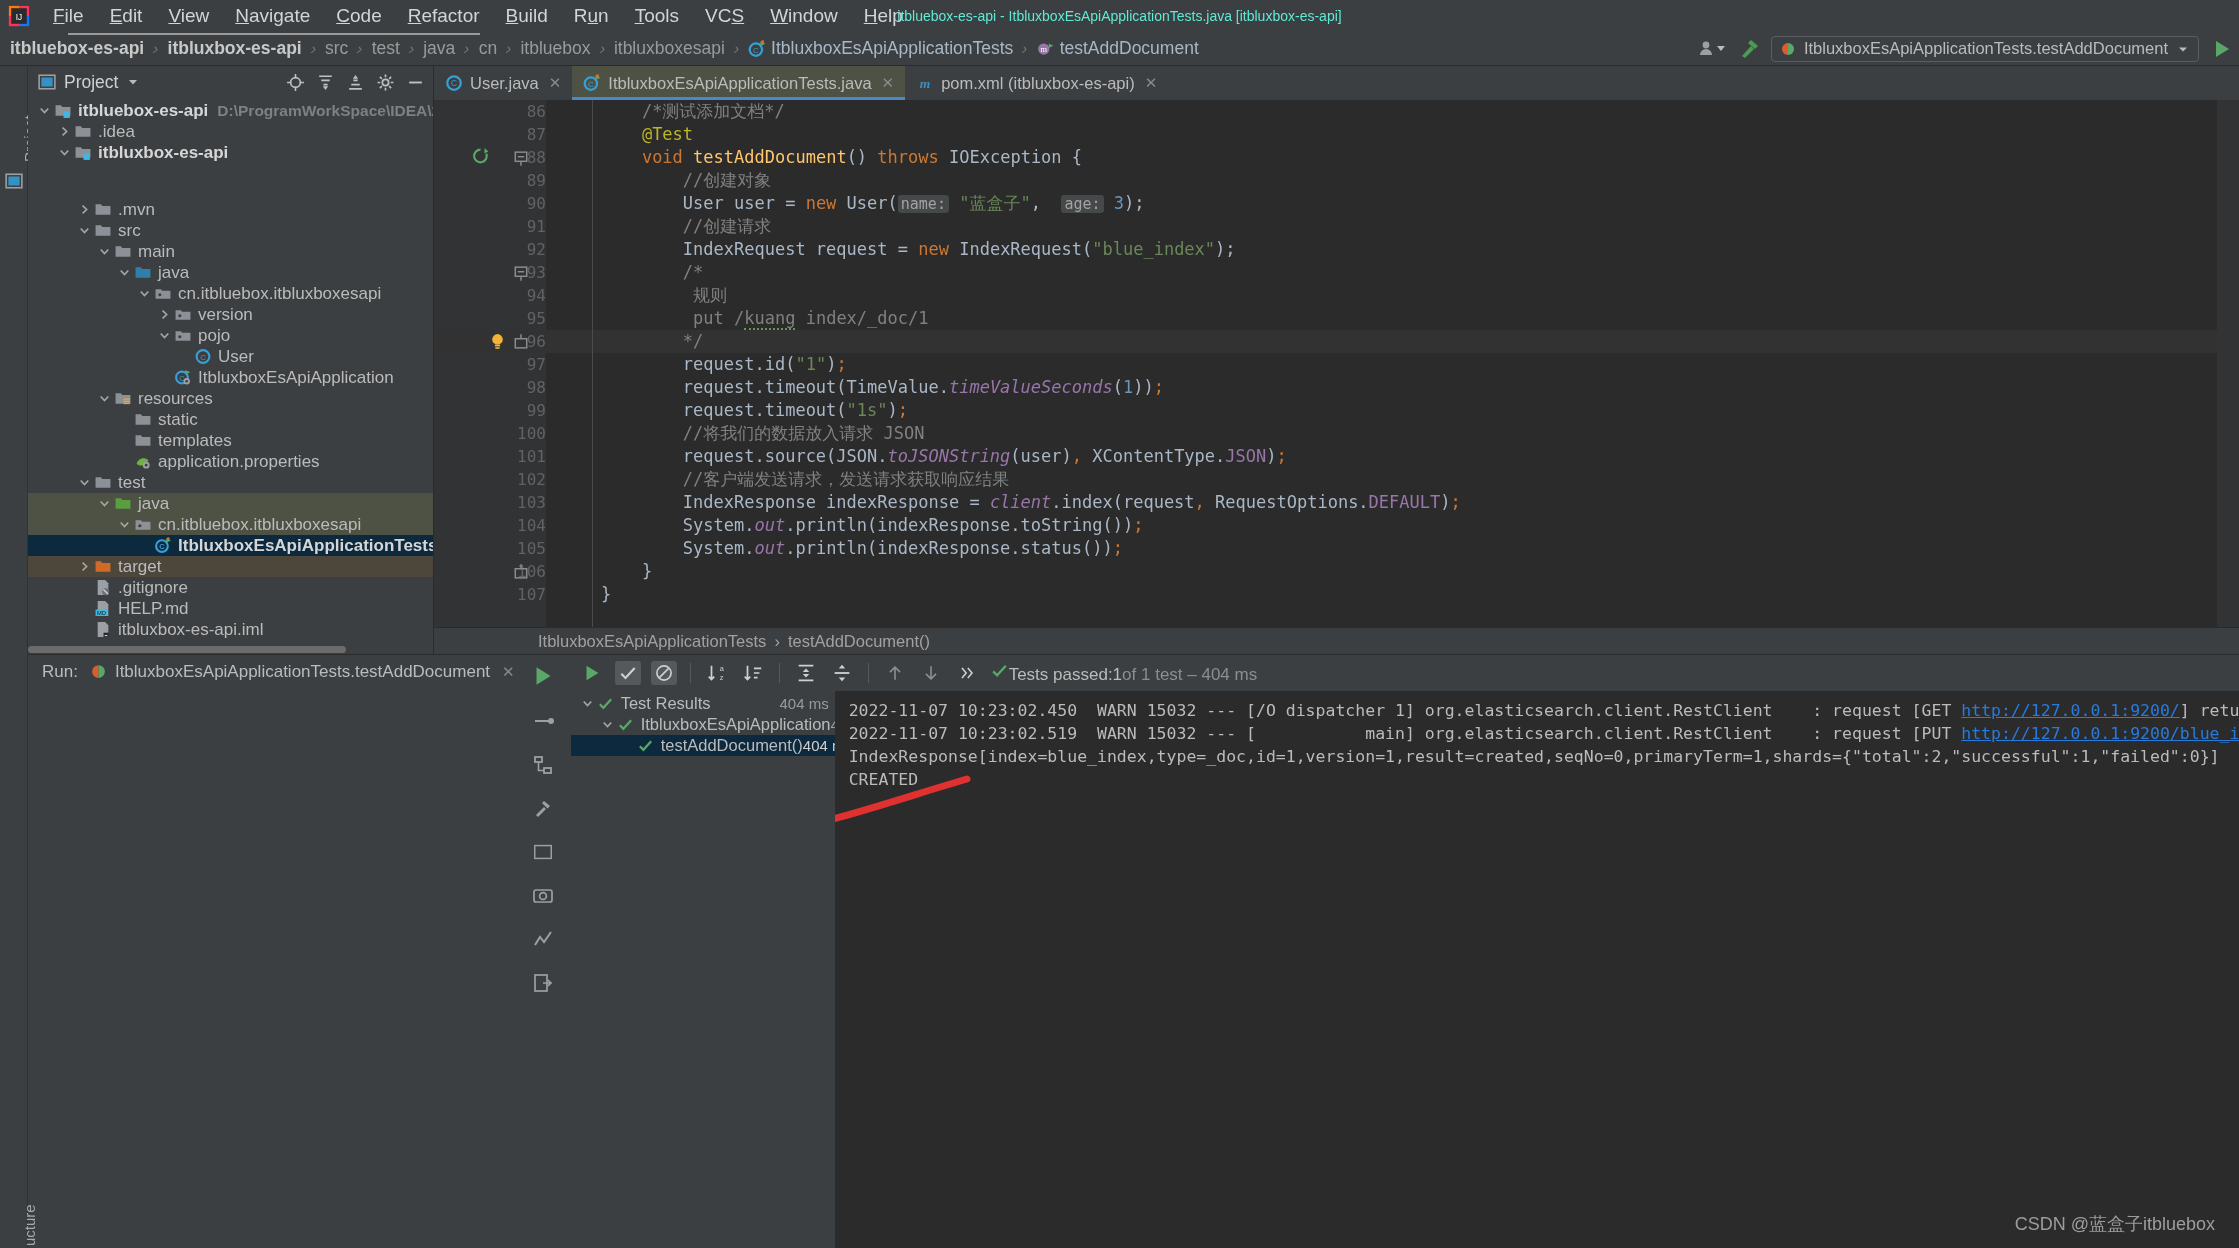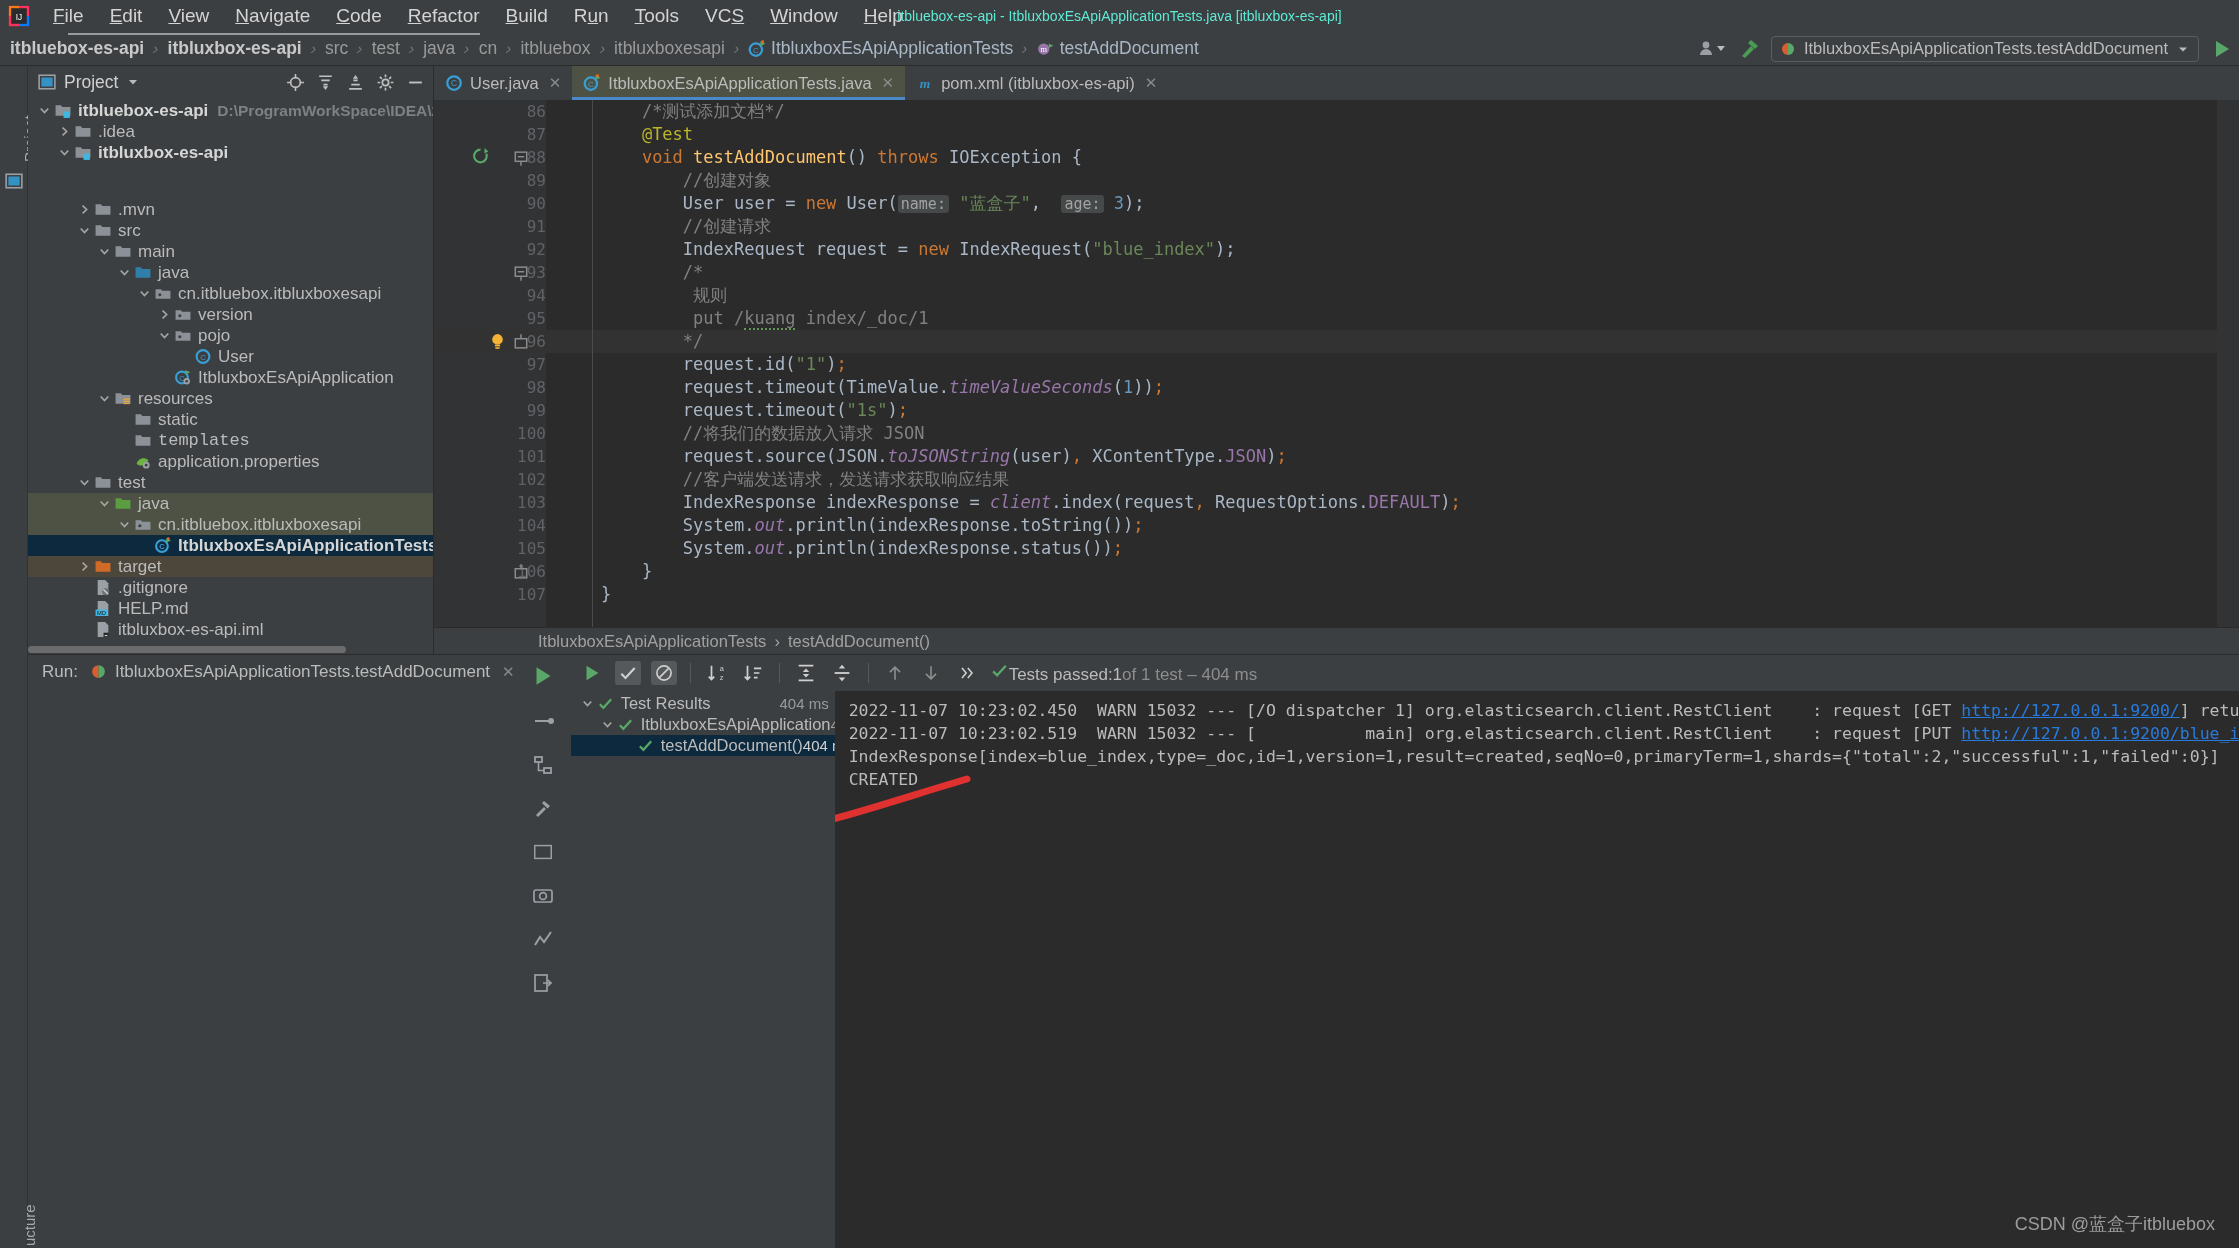--- a/index.html
+++ b/index.html
@@ -552,21 +552,21 @@
               </div>
               <div class="trow" style="padding-left: 88px;">
                 <span class="twiggle"></span>
                 <span class="ticon">
                   <svg width="18" height="17" viewBox="0 0 16 16">
                     <path d="M1 3 h5 l1.3 1.6 H15 v8.4 H1 Z" fill="#8c9197"></path>
                   </svg>
                 </span>
                 <span>static</span>
               </div>
-              <div class="trow" style="padding-left: 88px; font-family: Liberation Mono, monospace;">
+              <div class="trow" style="padding-left: 88px;">
                 <span class="twiggle"></span>
                 <span class="ticon">
                   <svg width="18" height="17" viewBox="0 0 16 16">
                     <path d="M1 3 h5 l1.3 1.6 H15 v8.4 H1 Z" fill="#8c9197"></path>
                   </svg>
                 </span>
                 <span>templates</span>
               </div>
               <div class="trow" style="padding-left: 88px;">
                 <span class="twiggle"></span>

